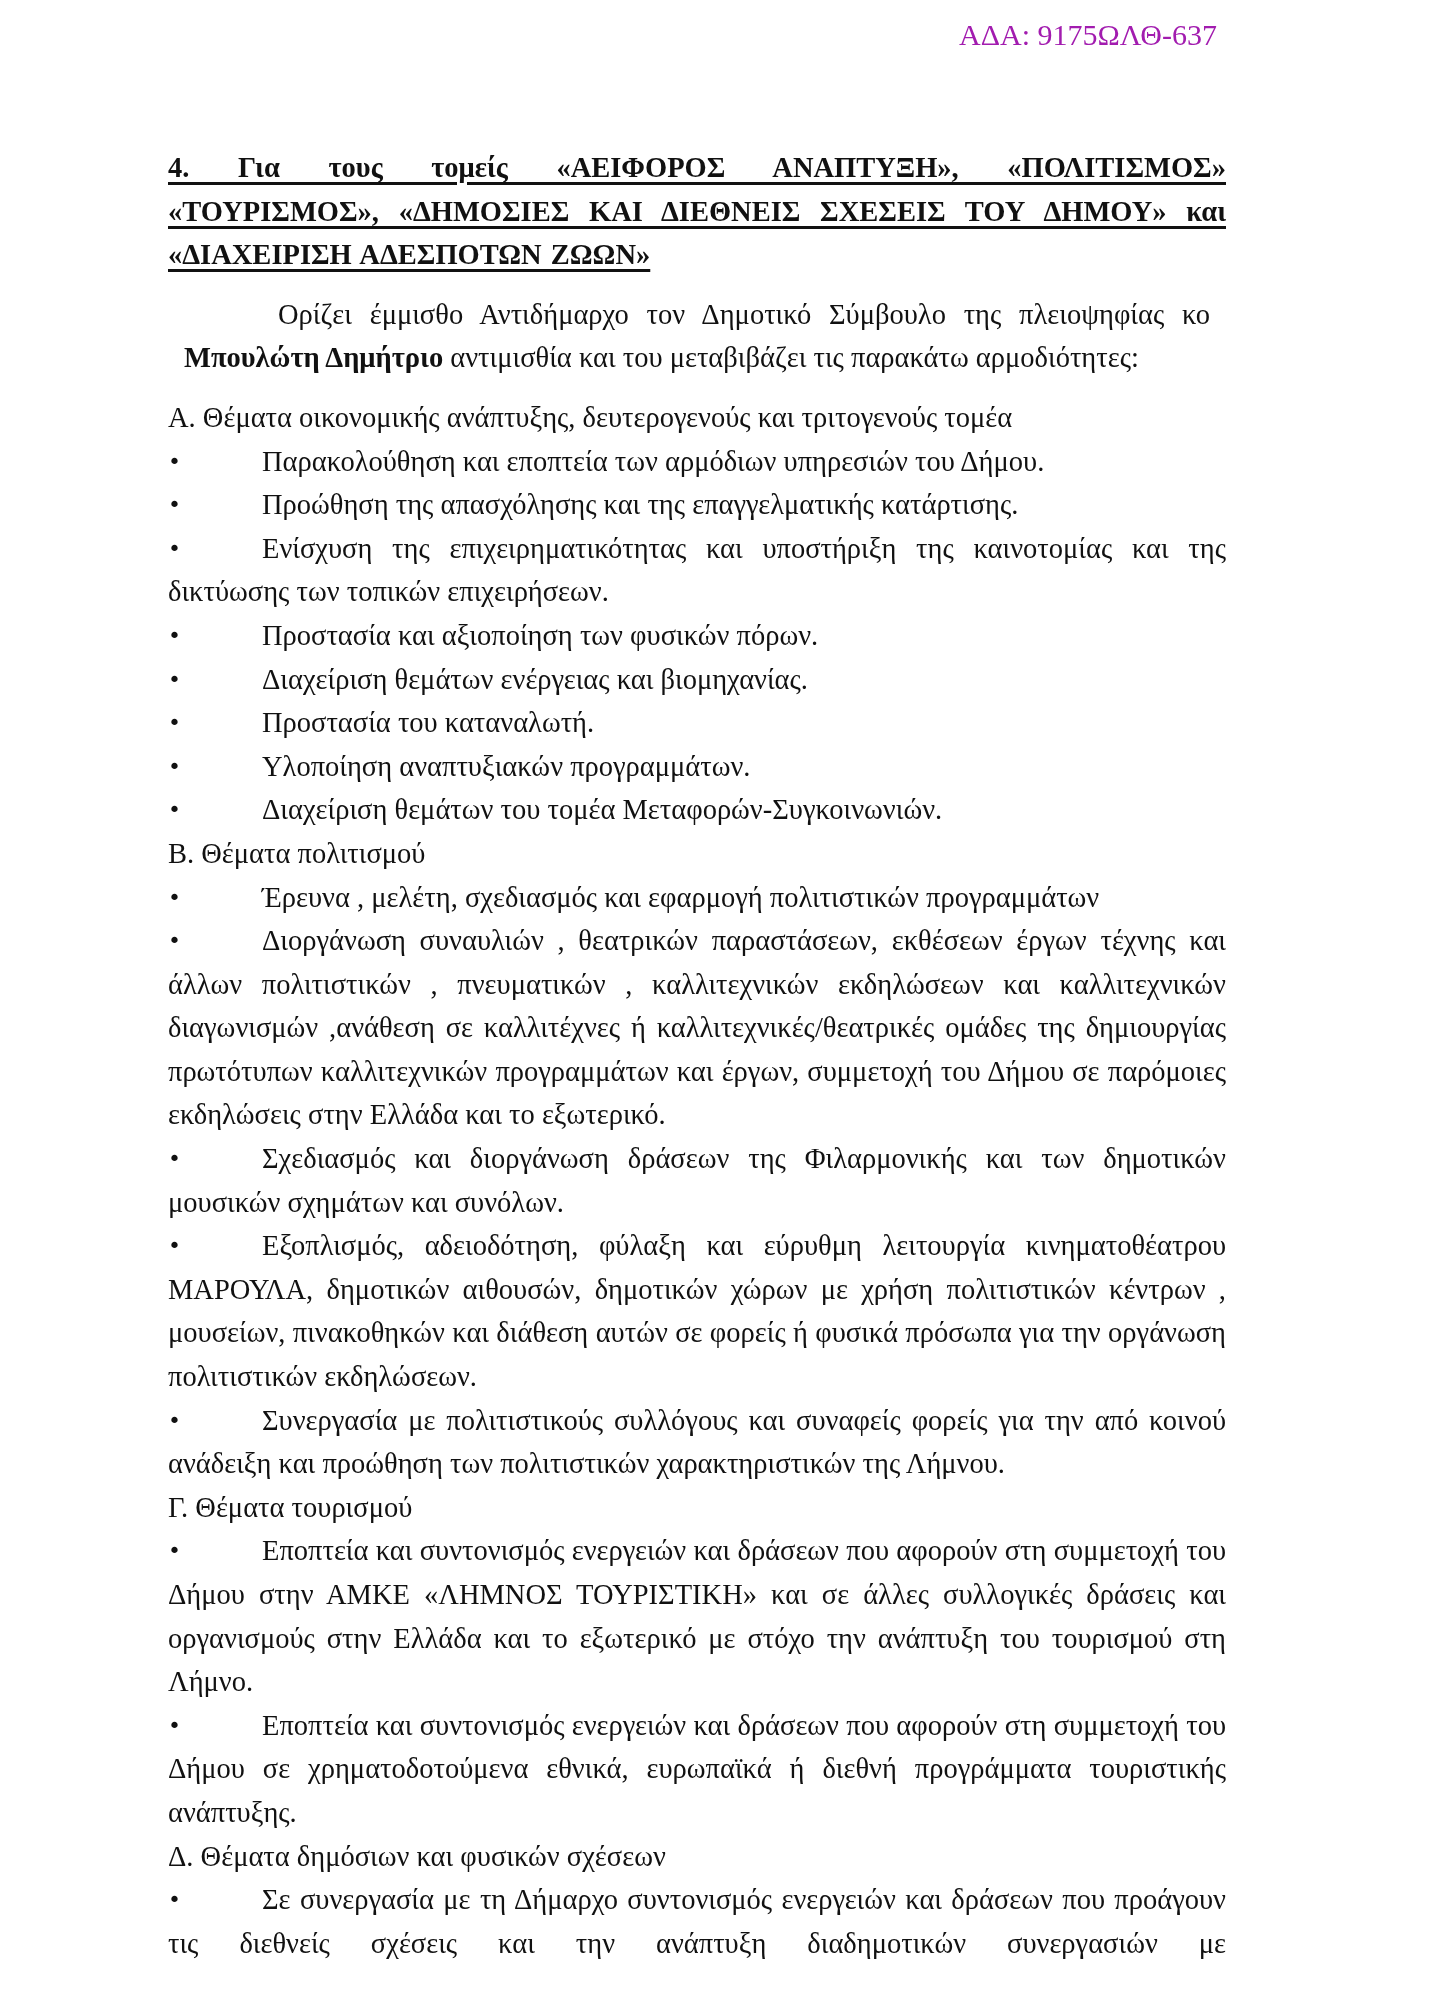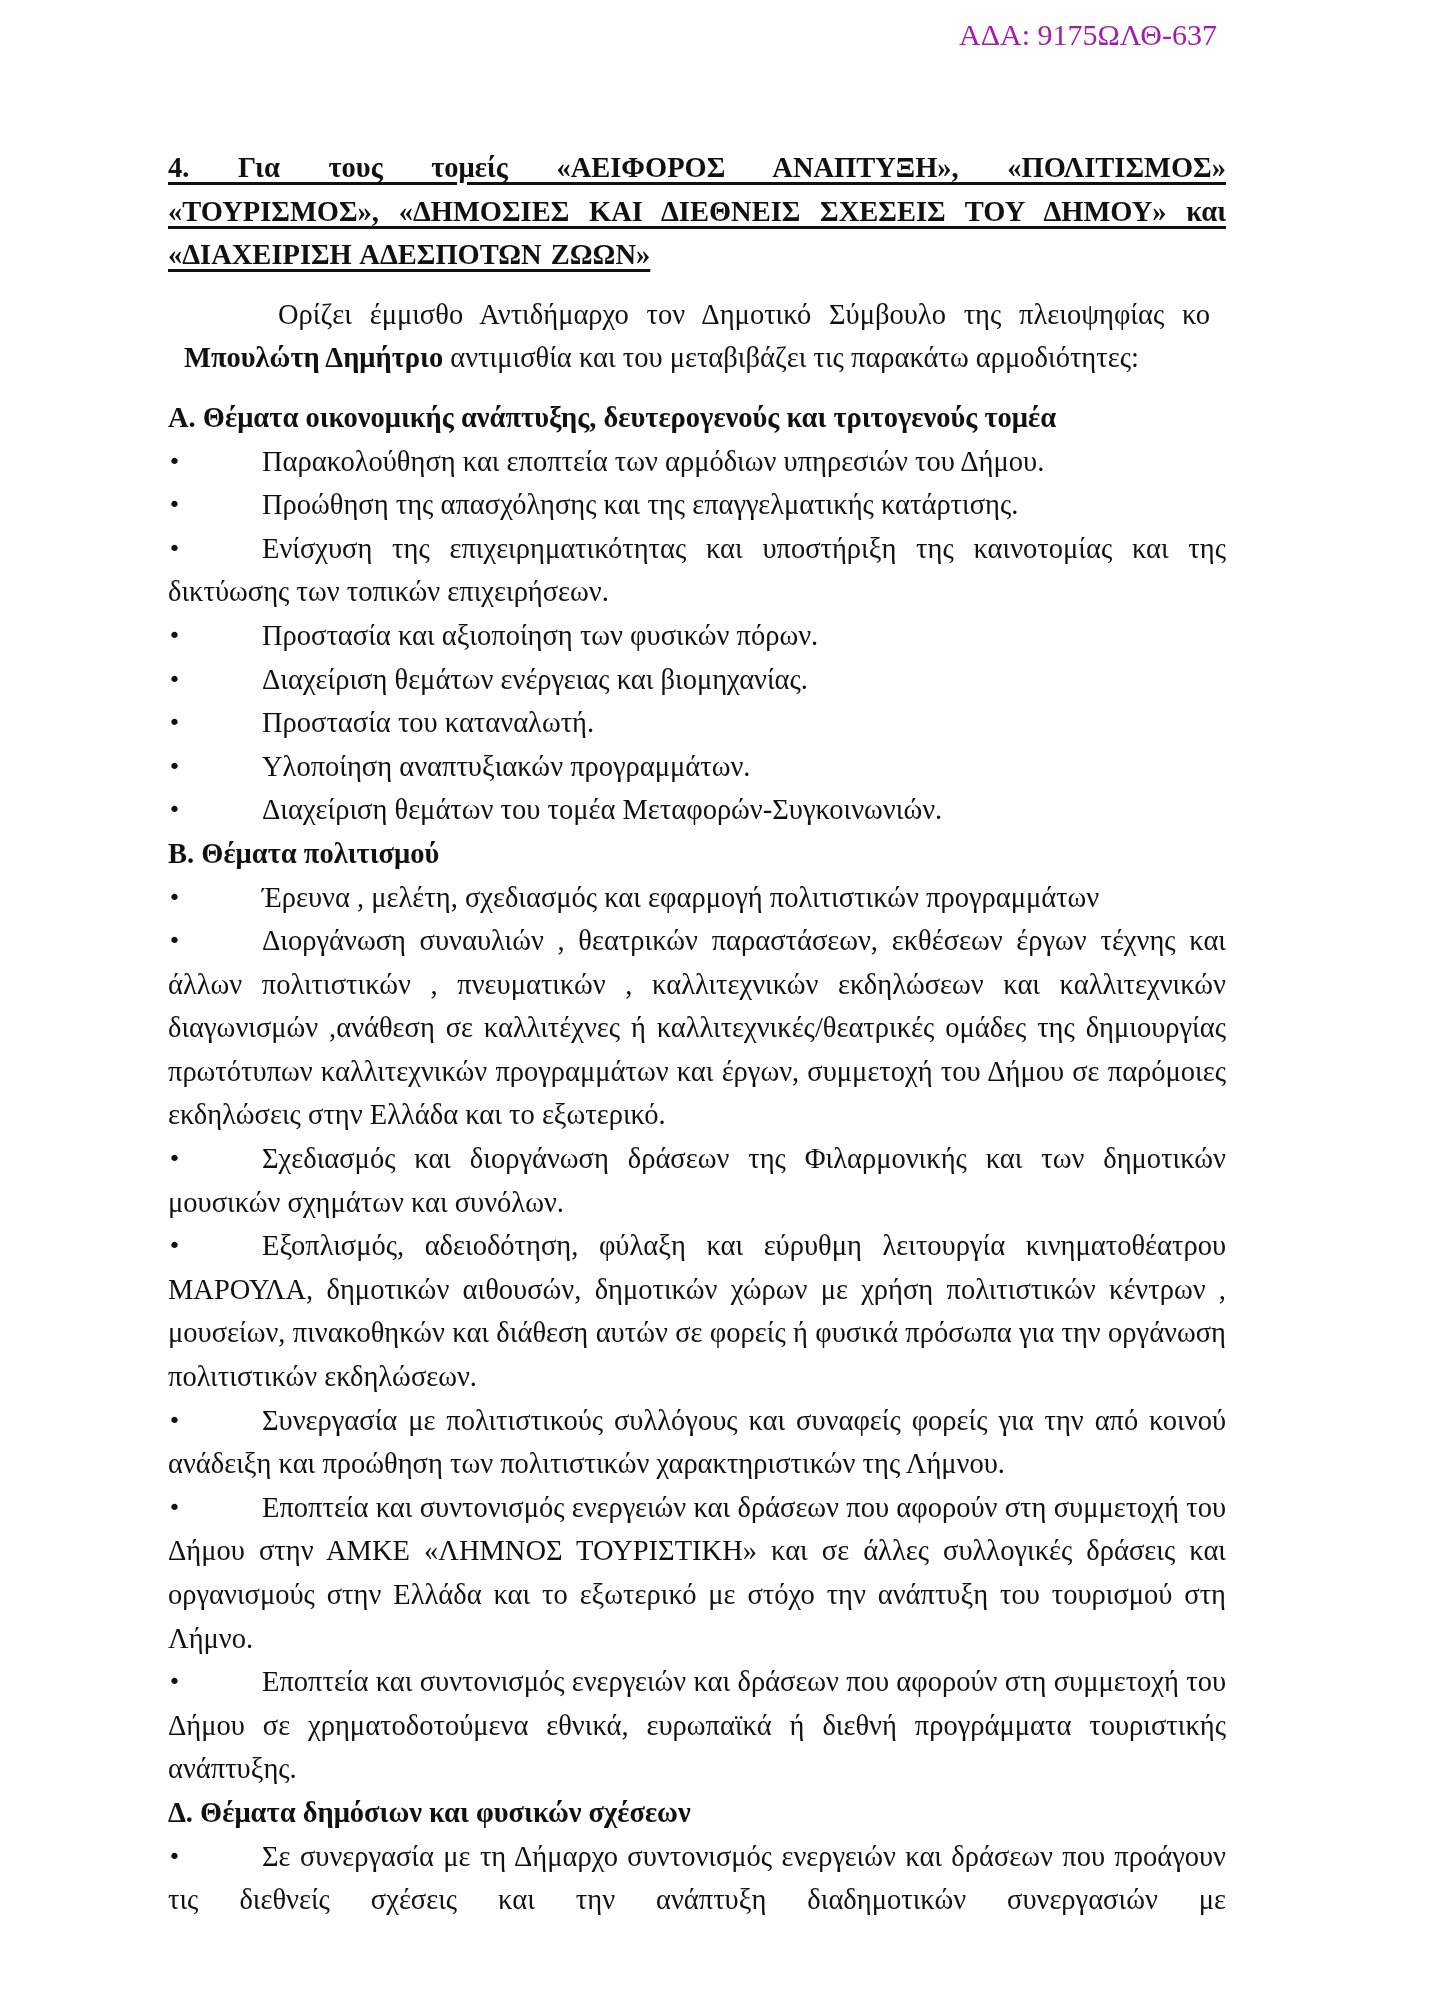--- a/index.html
+++ b/index.html
@@ -15,21 +15,21 @@
     text-align: justify;
   }
   .heading {
     font-weight: bold; text-decoration: underline; text-decoration-thickness: 3px;
     text-underline-offset: 5px; text-align: justify; text-align-last: left;
     word-spacing: 2px;
   }
   .heading .line1 { text-align-last: justify; display: block; }
   .para { text-indent: 94px; margin: 16px; }
   .bold { font-weight: bold; }
-  .section-title { font-weight: bold; margin: 0; text-align: left; }
+  .section-title { font-weight: normal; margin: 0; text-align: left; }
   .bullet-item { margin: 0; position: relative; text-indent: 94px; }
   .bullet-item .bullet {
     position: absolute; left: 0; top: 0; text-indent: 0;
     font-family: "DejaVu Sans", sans-serif; font-size: 22px;
   }
   .justify-last { text-align-last: justify; }
   p { margin: 0; }
 </style>
 </head>
 <body>
@@ -55,19 +55,20 @@
   <p class="bullet-item"><span class="bullet">•</span><span>Υλοποίηση αναπτυξιακών προγραμμάτων.</span></p>
   <p class="bullet-item"><span class="bullet">•</span><span>Διαχείριση θεμάτων του τομέα Μεταφορών-Συγκοινωνιών.</span></p>
 
   <p class="section-title">Β. Θέματα πολιτισμού</p>
   <p class="bullet-item"><span class="bullet">•</span><span>Έρευνα , μελέτη, σχεδιασμός και εφαρμογή πολιτιστικών προγραμμάτων</span></p>
   <p class="bullet-item"><span class="bullet">•</span><span>Διοργάνωση συναυλιών , θεατρικών παραστάσεων, εκθέσεων έργων τέχνης και άλλων πολιτιστικών , πνευματικών , καλλιτεχνικών εκδηλώσεων και καλλιτεχνικών διαγωνισμών ,ανάθεση σε καλλιτέχνες ή καλλιτεχνικές/θεατρικές ομάδες της δημιουργίας πρωτότυπων καλλιτεχνικών προγραμμάτων και έργων, συμμετοχή του Δήμου σε παρόμοιες εκδηλώσεις στην Ελλάδα και το εξωτερικό.</span></p>
   <p class="bullet-item"><span class="bullet">•</span><span>Σχεδιασμός και διοργάνωση δράσεων της Φιλαρμονικής και των δημοτικών μουσικών σχημάτων και συνόλων.</span></p>
   <p class="bullet-item"><span class="bullet">•</span><span>Εξοπλισμός, αδειοδότηση, φύλαξη και εύρυθμη λειτουργία κινηματοθέατρου ΜΑΡΟΥΛΑ, δημοτικών αιθουσών, δημοτικών χώρων με χρήση πολιτιστικών κέντρων , μουσείων, πινακοθηκών και διάθεση αυτών σε φορείς ή φυσικά πρόσωπα για την  οργάνωση πολιτιστικών εκδηλώσεων.</span></p>
   <p class="bullet-item"><span class="bullet">•</span><span>Συνεργασία με πολιτιστικούς συλλόγους και συναφείς φορείς για την από κοινού ανάδειξη και προώθηση των πολιτιστικών χαρακτηριστικών της Λήμνου.</span></p>
 
+  <p class="section-title">Γ. Θέματα τουρισμού</p>
   <p class="bullet-item"><span class="bullet">•</span><span>Εποπτεία και συντονισμός ενεργειών και δράσεων που αφορούν στη συμμετοχή του Δήμου στην ΑΜΚΕ «ΛΗΜΝΟΣ ΤΟΥΡΙΣΤΙΚΗ» και σε άλλες συλλογικές δράσεις και οργανισμούς στην Ελλάδα και το εξωτερικό με στόχο την ανάπτυξη του τουρισμού στη Λήμνο.</span></p>
   <p class="bullet-item"><span class="bullet">•</span><span>Εποπτεία και συντονισμός ενεργειών και δράσεων που αφορούν στη συμμετοχή του Δήμου σε χρηματοδοτούμενα εθνικά, ευρωπαϊκά ή διεθνή προγράμματα τουριστικής ανάπτυξης.</span></p>
 
   <p class="section-title">Δ. Θέματα δημόσιων και φυσικών σχέσεων</p>
   <p class="bullet-item justify-last"><span class="bullet">•</span><span>Σε συνεργασία με τη Δήμαρχο συντονισμός ενεργειών και δράσεων που προάγουν τις διεθνείς σχέσεις και την ανάπτυξη διαδημοτικών συνεργασιών με</span></p>
 
 </div>
 
 </body></html>

